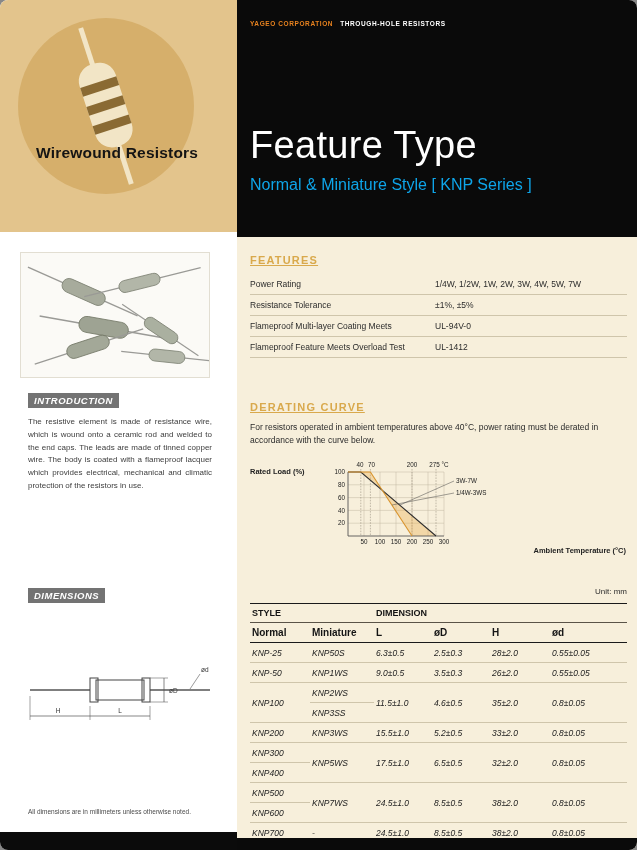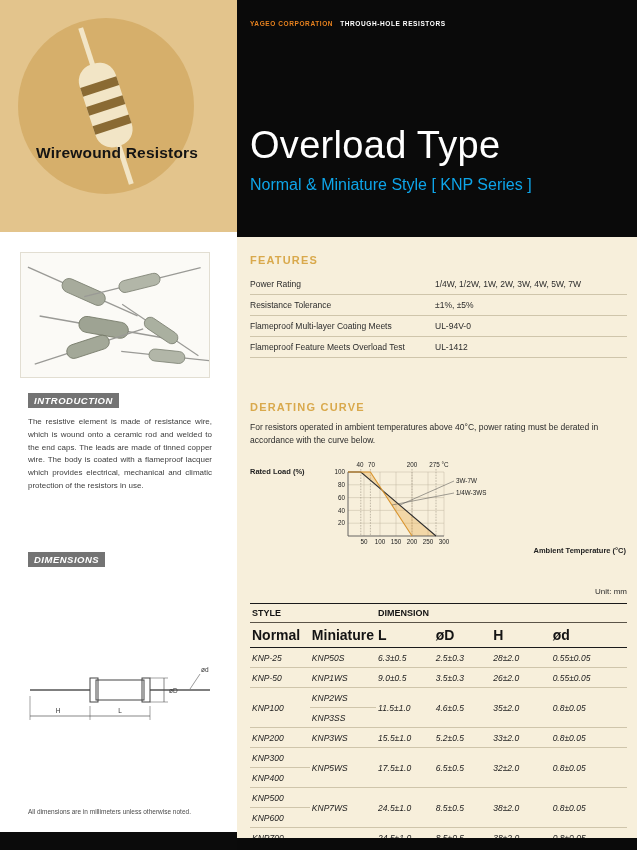--- a/index.html
+++ b/index.html
@@ -1,53 +1,54 @@
 <!DOCTYPE html>
 <html><head>
 <meta charset="utf-8">
 <style>
   * { margin:0; padding:0; box-sizing:border-box; }
   html,body { background:#888; }
   .page {
     position:relative; width:637px; height:850px; margin:0 auto;
     background:#ffffff; overflow:hidden;
     font-family:"Liberation Sans", sans-serif;
+    border-radius:8px;
   }
   
   .tan-block { position:absolute; left:0; top:0; width:237px; height:232px; background:#e3c48c; }
   .logo-svg { position:absolute; left:6px; top:4px; }
   .category-title { position:absolute; left:36px; top:144px; font-size:15.5px; font-weight:600; color:#141414; letter-spacing:.2px; }
   .photo-box { position:absolute; left:20px; top:252px; width:190px; height:126px; background:#fbfaf6; border:1px solid #e2ded2; }
   .side-label { position:absolute; display:inline-block; background:#737373; color:#ffffff; font-style:italic; font-weight:bold; font-size:9.5px; padding:2px 6px; letter-spacing:.5px; }
   .intro-label { left:28px; top:393px; }
-  .dim-label   { left:28px; top:552px; }
+  .dim-label   { left:28px; top:588px; }
   .intro-text { position:absolute; left:28px; top:416px; width:184px; font-size:8px; line-height:1.6; color:#3d3d3d; text-align:justify; }
   .drawing-svg { position:absolute; left:22px; top:652px; }
   .left-footnote { position:absolute; left:28px; top:808px; width:188px; font-size:6.5px; color:#4a4a4a; }
   .left-footer-bar { position:absolute; left:0; top:832px; width:237px; height:18px; background:#0b0b0b; }
   
   .black-head { position:absolute; left:237px; top:0; width:400px; height:237px; background:#0a0a0a; }
   .topbar { position:absolute; left:13px; top:20px; display:flex; align-items:baseline; gap:7px; }
   .brand { color:#e8821e; font-size:6.5px; font-weight:bold; letter-spacing:.6px; }
   .doc-type { color:#ffffff; font-size:6.5px; font-weight:bold; letter-spacing:.6px; }
   .main-title { position:absolute; left:13px; top:124px; font-size:38px; font-weight:400; color:#ffffff; letter-spacing:.3px; }
   .sub-title { position:absolute; left:13px; top:176px; font-size:16px; font-weight:400; color:#0ea5e9; }
   
   .content { position:absolute; left:237px; top:237px; width:400px; height:613px; background:#f7efdb; }
-  .sect-heading { position:absolute; left:13px; font-size:11px; font-weight:bold; color:#d9a94c; letter-spacing:1.2px; }
+  .sect-heading { position:absolute; left:13px; font-size:11px; font-weight:bold; color:#d9a94c; letter-spacing:1.2px;text-decoration:underline; }
   .features-heading { top:17px; }
   .derating-heading { top:164px; }
   table.features { position:absolute; left:13px; top:37px; width:377px; border-collapse:collapse; }
   table.features td { font-size:8.5px; color:#2b2b2b; border-bottom:1px solid #cfc5ab; padding:5px 0; vertical-align:middle; }
   table.features td.flabel { width:185px; }
   .derating-desc { position:absolute; left:13px; top:184px; width:377px; font-size:8.5px; line-height:1.55; color:#2b2b2b; }
   .chart-svg { position:absolute; left:13px; top:221px; }
   .unit-note { position:absolute; left:13px; top:350px; width:377px; text-align:right; font-size:8px; color:#2b2b2b; }
   table.dims { position:absolute; left:13px; top:366px; width:377px; border-collapse:collapse; }
-  table.dims th { font-size:14px; font-weight:bold; text-align:left; color:#141414; padding:4px 2px; }
+  table.dims th { font-size:10px; font-weight:bold; text-align:left; color:#141414; padding:4px 2px; }
   table.dims tr.group th { font-size:9px; border-top:1.5px solid #1a1a1a; border-bottom:1px solid #5a5347; }
   table.dims tr.cols th { border-bottom:1.5px solid #1a1a1a; }
   table.dims td { font-size:8.5px; color:#222222; padding:4.5px 2px; vertical-align:middle; border-bottom:1px solid #cfc5ab;font-style:italic; }
   .right-footer-bar { position:absolute; left:237px; top:838px; width:400px; height:12px; background:#0a0a0a; }
   .chart-text { font-family:"Liberation Sans", sans-serif; }
 </style>
 </head>
 <body>
 
 <div class="page">
@@ -129,21 +130,21 @@
   </svg>
 
   <p class="left-footnote">All dimensions are in millimeters unless otherwise noted.</p>
   <div class="left-footer-bar"></div>
 
   <div class="black-head">
     <div class="topbar">
       <span class="brand">YAGEO CORPORATION</span>
       <span class="doc-type">THROUGH-HOLE RESISTORS</span>
     </div>
-    <h1 class="main-title">Overload Type</h1>
+    <h1 class="main-title">Feature Type</h1>
     <h2 class="sub-title">Normal &amp; Miniature Style [ KNP Series ]</h2>
   </div>
 
   <div class="content">
 
     <h3 class="sect-heading features-heading">FEATURES</h3>
 
     <table class="features">
       <tbody>
         <tr>

